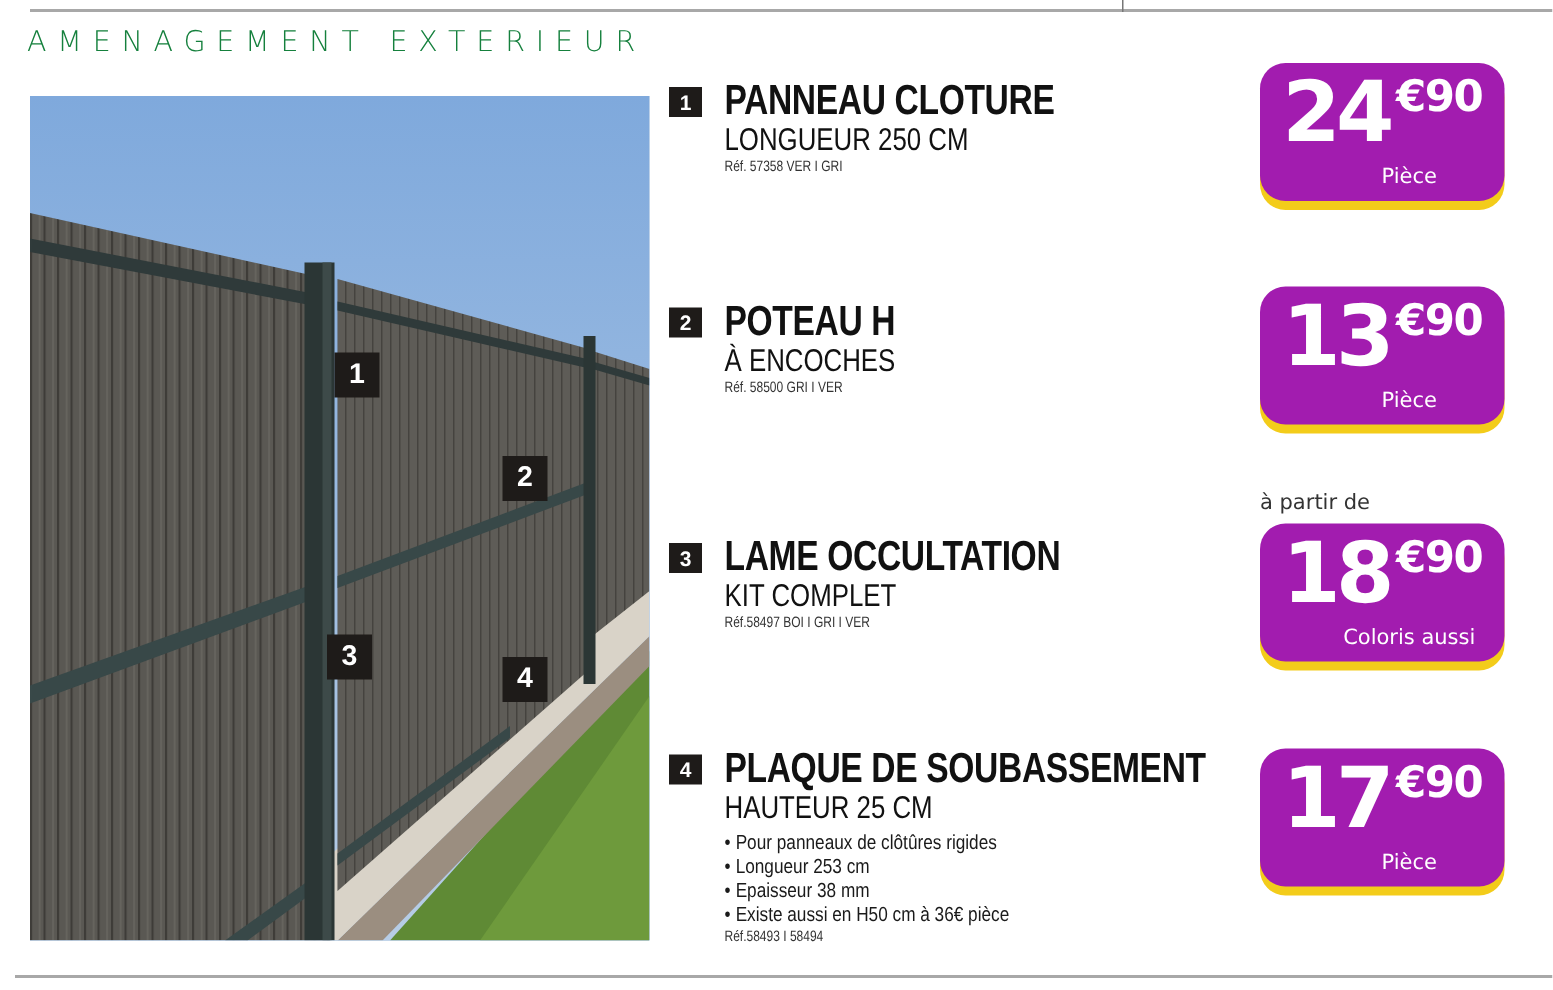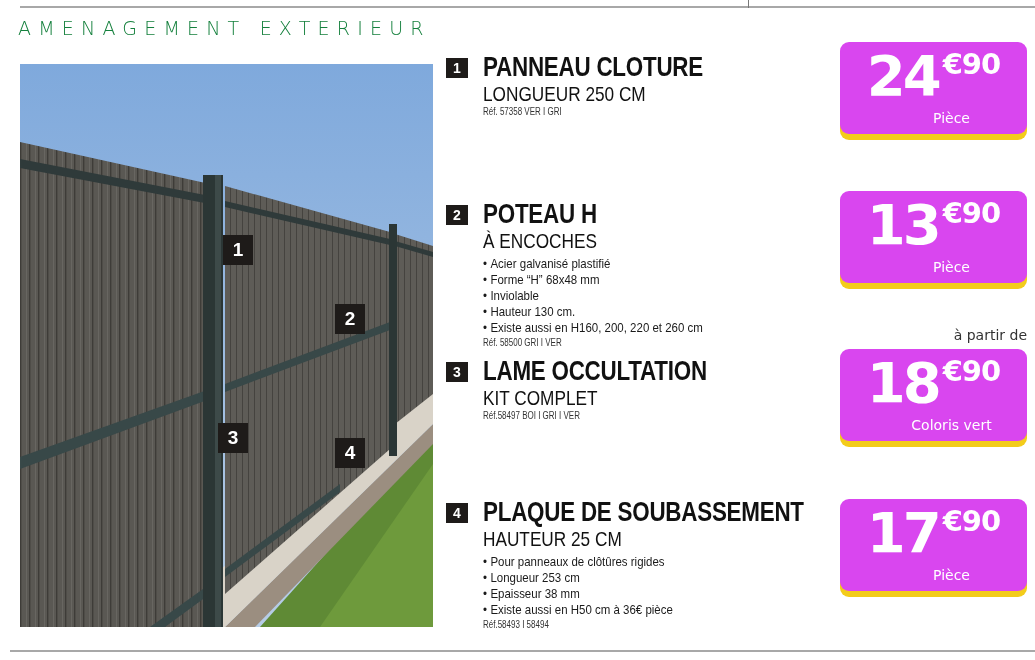--- a/index.html
+++ b/index.html
@@ -47,26 +47,26 @@
   }
   .p-bullets li::before { content: "\2022"; margin-right: 4px; }
   .p-ref {
     margin-left: 37px; font-size: 10px; line-height: 14px; color: #333;
     transform: scaleX(0.8); transform-origin: left center; white-space: nowrap;
   }
 
   
   .price-wrap { position: absolute; left: 840px; width: 187px; }
   .price-pre {
-    text-align: right; font-family: "DejaVu Sans", sans-serif; font-size: 14px;
+    text-align: left; font-family: "DejaVu Sans", sans-serif; font-size: 14px;
     color: #333; margin-bottom: 6px;
   }
   .price-tag {
-    position: relative; width: 187px; height: 92px; background: #d946ef;
-    border-radius: 9px; box-shadow: 0 6px 0 0 #f3cc1a;
+    position: relative; width: 163px; height: 92px; background: #a21caf;
+    border-radius: 17px; box-shadow: 0 6px 0 0 #f3cc1a;
   }
   .price-main {
     position: absolute; top: 4px; left: 0; width: 100%; text-align: center;
     color: #fff; white-space: nowrap;
   }
   .price-int {
     font-family: "DejaVu Sans", sans-serif; font-weight: bold; font-size: 56px;
     line-height: 60px; letter-spacing: -3px; vertical-align: top;
   }
   .price-dec {
@@ -141,27 +141,20 @@
   <div class="num-badge">1</div>
   <h2 class="p-title">PANNEAU CLOTURE</h2>
   <div class="p-sub">LONGUEUR 250 CM</div>
   <div class="p-ref">Réf. 57358 VER I GRI</div>
 </section>
 
 <section class="product" style="top:199px;">
   <div class="num-badge">2</div>
   <h2 class="p-title">POTEAU H</h2>
   <div class="p-sub">À ENCOCHES</div>
-  <ul class="p-bullets">
-    <li>Acier galvanisé plastifié</li>
-    <li>Forme “H” 68x48 mm</li>
-    <li>Inviolable</li>
-    <li>Hauteur 130 cm.</li>
-    <li>Existe aussi en H160, 200, 220 et 260 cm</li>
-  </ul>
   <div class="p-ref">Réf. 58500 GRI I VER</div>
 </section>
 
 <section class="product" style="top:356px;">
   <div class="num-badge">3</div>
   <h2 class="p-title">LAME OCCULTATION</h2>
   <div class="p-sub">KIT COMPLET</div>
   <div class="p-ref">Réf.58497 BOI I GRI I VER</div>
 </section>
 
@@ -195,21 +188,21 @@
     <div class="price-unit">Pièce</div>
   </div>
 </div>
 
 <div class="price-wrap" style="top:327px;">
   <div class="price-pre">à partir de</div>
   <div class="price-tag">
     <div class="price-main">
       <span class="price-int">18</span><span class="price-dec">€90</span>
     </div>
-    <div class="price-unit">Coloris vert</div>
+    <div class="price-unit">Coloris aussi</div>
   </div>
 </div>
 
 <div class="price-wrap" style="top:499px;">
   <div class="price-tag">
     <div class="price-main">
       <span class="price-int">17</span><span class="price-dec">€90</span>
     </div>
     <div class="price-unit">Pièce</div>
   </div>

